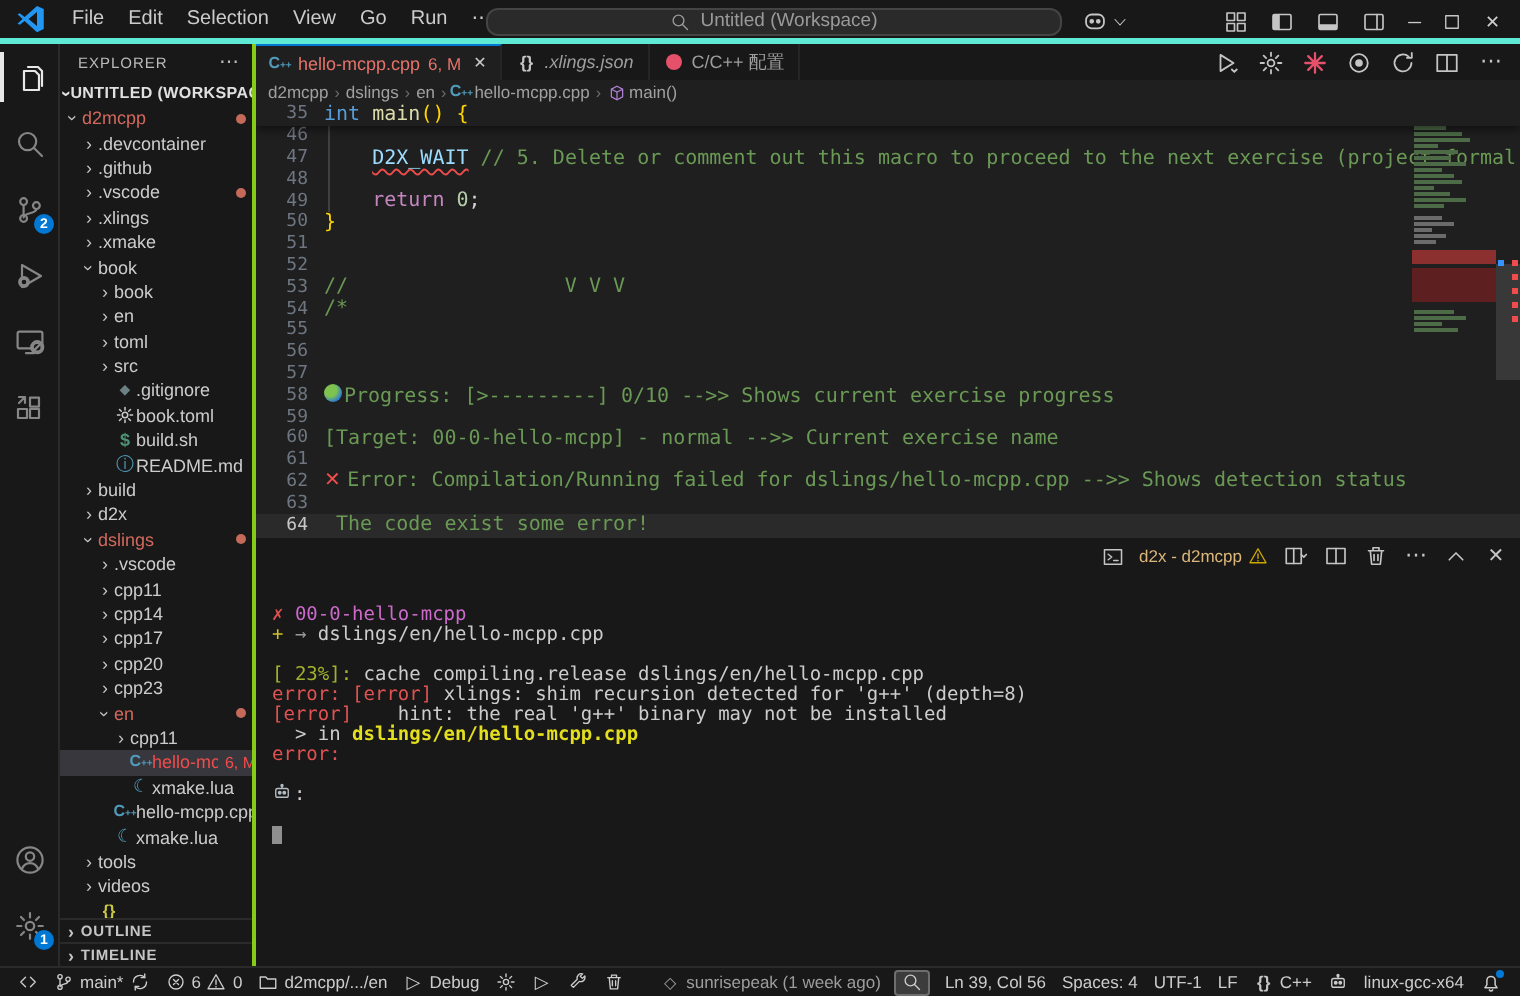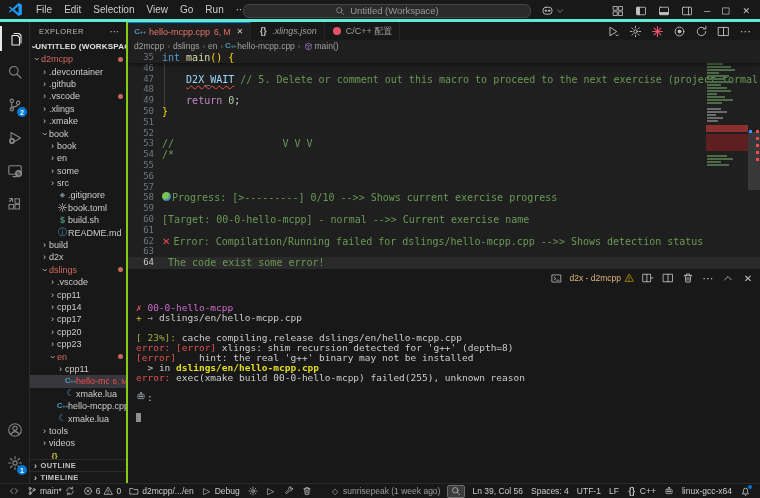--- a/index.html
+++ b/index.html
@@ -58,21 +58,21 @@
   .tab .close{color:#cccccc;font-size:8px;margin-left:2px}
   .tab.italic .tlabel{font-style:italic}
   #edactions{margin-left:auto;display:flex;align-items:center;gap:9px;padding-right:8px;color:#c5c5c5}
   #breadcrumbs{position:absolute;left:128px;top:40px;width:632px;height:12px;background:#1f1f1f;display:flex;
     align-items:center;font-size:8.5px;color:#a0a0a0;gap:3px;padding-left:6px;box-sizing:border-box}
   .crumb{display:flex;align-items:center;gap:2px}
   .crumbsep{color:#6e6e6e;font-size:8px}
   
   #code{position:absolute;left:128px;top:52px;width:632px;height:216px;background:#1f1f1f;overflow:hidden;
     font-family:"DejaVu Sans Mono","Liberation Mono",monospace;font-size:10px}
-  .cl{height:10.8px;display:flex;white-space:pre}
+  .cl{height:10.8px;display:flex;align-items:center;white-space:pre}
   .cl .ln{width:26px;text-align:right;padding-right:8px;color:#6e7681;font-size:9px;flex:none}
   .cl.hl{background:#2a2a2a}
   .cl.hl .ln{color:#c6c6c6}
   #sticky{position:absolute;left:0;top:0;width:632px;background:#1f1f1f;box-shadow:0 2px 4px rgba(0,0,0,.45);z-index:3}
   #codelines{position:absolute;left:0;top:10.8px;width:632px}
   .tk-kw{color:#569cd6}.tk-fn{color:#dcdcaa}.tk-brk{color:#ffd602}.tk-cm{color:#6a9955}
   .tk-num{color:#b5cea8}.tk-ctl{color:#c586c0}.tk-pl{color:#d4d4d4}.tk-errx{color:#f14c4c;font-family:"DejaVu Sans",sans-serif}
   .tk-mac{color:#9cdcfe;text-decoration:underline wavy #f14c4c 1px;text-underline-offset:2px}
   #indentguide{position:absolute;left:36px;top:10.8px;width:1px;height:43px;background:#404040;z-index:1}
   .globe{display:inline-block;width:9px;height:9px;border-radius:50%;flex:none;margin-right:1px;
@@ -328,21 +328,21 @@
       <div class="trow" style="padding-left: 18px;">
         <span class="chev">›</span>
         <span class="lbl">book</span>
       </div>
       <div class="trow" style="padding-left: 18px;">
         <span class="chev">›</span>
         <span class="lbl">en</span>
       </div>
       <div class="trow" style="padding-left: 18px;">
         <span class="chev">›</span>
-        <span class="lbl">some</span>
+        <span class="lbl">toml</span>
       </div>
       <div class="trow" style="padding-left: 18px;">
         <span class="chev">›</span>
         <span class="lbl">src</span>
       </div>
       <div class="trow" style="padding-left: 18px;">
         <span class="chev"></span>
         <span class="ficon">
           <span class="diamondic">◆</span>
         </span>
@@ -689,21 +689,21 @@
   </div>
   <div id="terminal">
       <div class="tl"></div>
       <div class="tl"><span class="t-red">✗ </span><span class="t-mag">00-0-hello-mcpp</span></div>
       <div class="tl"><span class="t-yel">+</span><span class="t-dim"> → </span><span class="t-wht">dslings/en/hello-mcpp.cpp</span></div>
       <div class="tl"></div>
       <div class="tl"><span class="t-olv">[ 23%]:</span><span class="t-wht"> cache compiling.release dslings/en/hello-mcpp.cpp</span></div>
       <div class="tl"><span class="t-red">error: </span><span class="t-red">[error]</span><span class="t-wht"> xlings: shim recursion detected for 'g++' (depth=8)</span></div>
       <div class="tl"><span class="t-red">[error]</span><span class="t-wht">    hint: the real 'g++' binary may not be installed</span></div>
       <div class="tl"><span class="t-wht">  &gt; in </span><span class="t-byel">dslings/en/hello-mcpp.cpp</span></div>
-      <div class="tl"><span class="t-red">error:</span><span class="t-wht"> exec(xmake build 00-0-hello-mcpp) failed(255), unknown reason</span></div>
+      <div class="tl"><span class="t-red">error:</span></div>
       <div class="tl"></div>
       <div class="tl"><span><span class="ic robot"><svg viewBox="0 0 16 16" fill="none" stroke="currentColor" stroke-width="1.1">
               <rect x="3" y="5.2" width="10" height="7" rx="1.5"></rect>
               <circle cx="6.2" cy="8.6" r="1" fill="currentColor"></circle>
               <circle cx="9.8" cy="8.6" r="1" fill="currentColor"></circle>
               <path d="M8 5.2V3.4"></path>
               <circle cx="8" cy="2.8" r=".8" fill="currentColor"></circle>
             </svg></span></span><span class="t-wht">:   </span></div>
       <div class="tl"></div>
       <div class="tl"><span class="cursorblk"></span></div>

